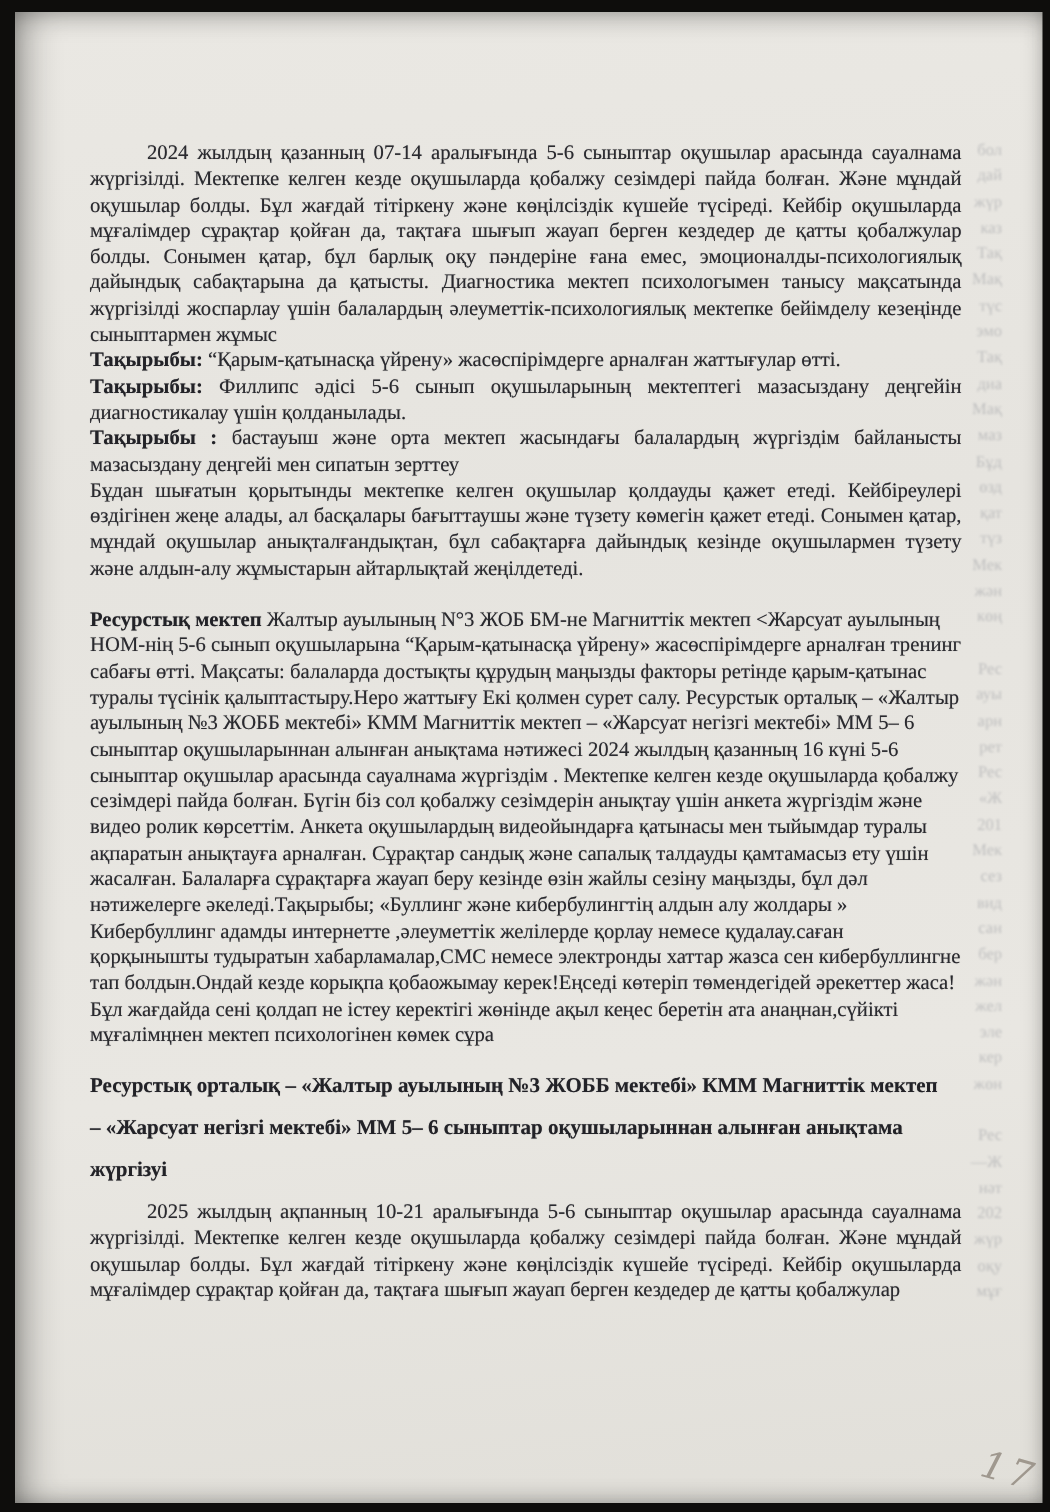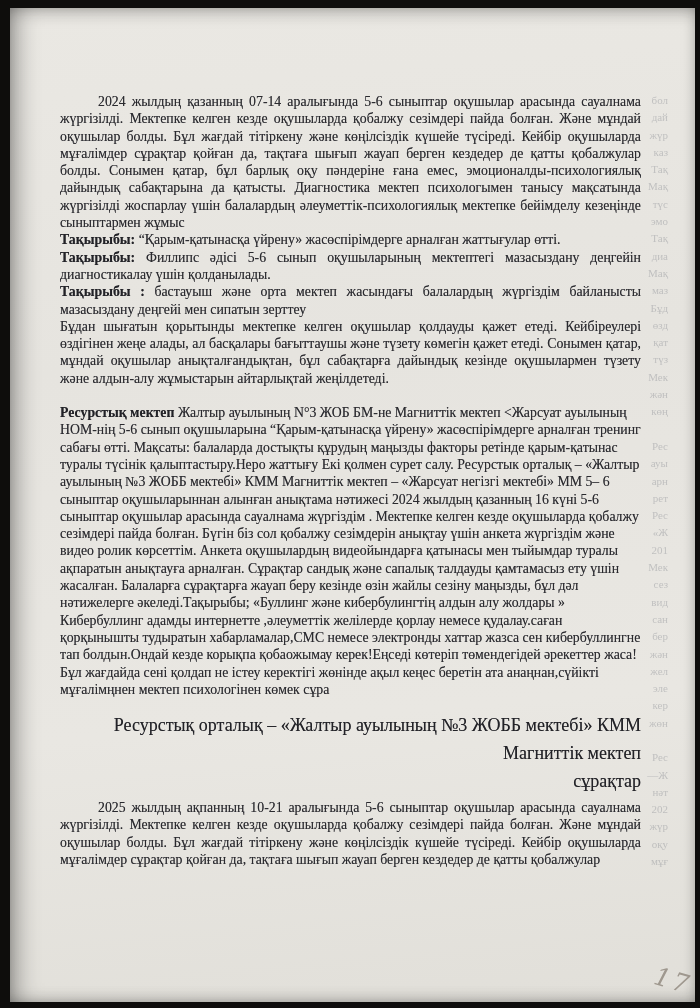--- a/index.html
+++ b/index.html
@@ -21,21 +21,21 @@
     position:absolute;left:50px;top:85px;width:581px;
     font-size:13.8px;line-height:17.3px;color:#2a2a2f;
     text-shadow:0 0 .5px rgba(42,42,47,.5);
     hyphens:none;
   }
   .doc p{margin:0;text-align:justify;}
   .doc p.left{text-align:left;}
   .indent{text-indent:38px;}
   b{font-weight:700;color:#222227;}
   .heading{
-    text-align:right;font-weight:400;font-size:18px;line-height:28px;
+    text-align:left;font-weight:700;font-size:14px;line-height:28px;
     margin:13px 0 4px 0;color:#222227;
   }
   .ghost{
     position:absolute;left:572px;top:84px;width:86px;
     font-size:11px;line-height:17.3px;color:#70747e;
     opacity:.33;filter:blur(.7px);pointer-events:none;text-align:right;
   }
   .handwritten{
     position:absolute;left:644px;top:958px;
     font-family:"DejaVu Serif",serif;font-style:italic;
@@ -106,20 +106,21 @@
 
     <p><b>Тақырыбы :</b><span> бастауыш және орта мектеп жасындағы балалардың жүргіздім байланысты мазасыздану деңгейі мен сипатын зерттеу</span></p>
 
     <p>Бұдан шығатын қорытынды мектепке келген оқушылар қолдауды қажет етеді. Кейбіреулері өздігінен жеңе алады, ал басқалары бағыттаушы және түзету көмегін қажет етеді. Сонымен қатар, мұндай оқушылар анықталғандықтан, бұл сабақтарға дайындық кезінде оқушылармен түзету және алдын-алу жұмыстарын айтарлықтай жеңілдетеді.</p>
 
 
     <p class="left" style="margin-top:17px;"><b>Ресурстық мектеп</b><span>  Жалтыр ауылының N°3 ЖОБ БМ-не  Магниттік  мектеп &lt;Жарсуат ауылының НОМ-нің 5-6  сынып оқушыларына “Қарым-қатынасқа үйрену» жасөспірімдерге арналған тренинг сабағы өтті. Мақсаты: балаларда достықты құрудың маңызды факторы ретінде қарым-қатынас туралы түсінік қалыптастыру.Неро жаттығу Екі қолмен сурет салу. Ресурстык орталық – «Жалтыр ауылының №3 ЖОББ мектебі» КММ Магниттік мектеп – «Жарсуат негізгі мектебі» ММ 5– 6 сыныптар оқушыларыннан алынған анықтама нәтижесі 2024 жылдың қазанның 16 күні  5-6 сыныптар оқушылар арасында сауалнама жүргіздім . Мектепке келген кезде оқушыларда қобалжу сезімдері пайда болған. Бүгін біз сол қобалжу сезімдерін анықтау үшін анкета жүргіздім және видео ролик көрсеттім. Анкета оқушылардың видеойындарға қатынасы мен тыйымдар туралы ақпаратын анықтауға арналған. Сұрақтар сандық және сапалық талдауды қамтамасыз ету үшін жасалған. Балаларға сұрақтарға жауап беру кезінде өзін жайлы сезіну маңызды, бұл дәл нәтижелерге әкеледі.Тақырыбы; «Буллинг және кибербулингтің алдын алу жолдары » Кибербуллинг адамды интернетте ,әлеуметтік желілерде қорлау немесе қудалау.саған қорқынышты тудыратын хабарламалар,СМС немесе электронды хаттар жазса сен кибербуллингне тап болдын.Ондай кезде корықпа қобаожымау керек!Еңседі көтеріп төмендегідей әрекеттер жаса!Бұл жағдайда сені қолдап не істеу керектігі жөнінде ақыл кеңес беретін ата анаңнан,сүйікті мұғалімңнен мектеп психологінен көмек сұра</span></p>
 
     <div class="heading">
       <div>Ресурстық орталық – «Жалтыр ауылының №3 ЖОББ мектебі» КММ Магниттік мектеп</div>
-      <div>сұрақтар</div>
+      <div>– «Жарсуат негізгі мектебі» ММ 5– 6 сыныптар оқушыларыннан алынған анықтама</div>
+      <div>жүргізуі</div>
     </div>
 
     <p class="indent">2025 жылдың ақпанның 10-21 аралығында 5-6 сыныптар оқушылар арасында сауалнама жүргізілді. Мектепке келген кезде оқушыларда қобалжу сезімдері пайда болған. Және мұндай оқушылар болды. Бұл жағдай тітіркену және көңілсіздік күшейе түсіреді. Кейбір оқушыларда мұғалімдер сұрақтар қойған да, тақтаға  шығып жауап берген кездедер де қатты қобалжулар</p>
   </div>
 
   <div class="handwritten">17</div>
 </div>
 
 </body></html>

